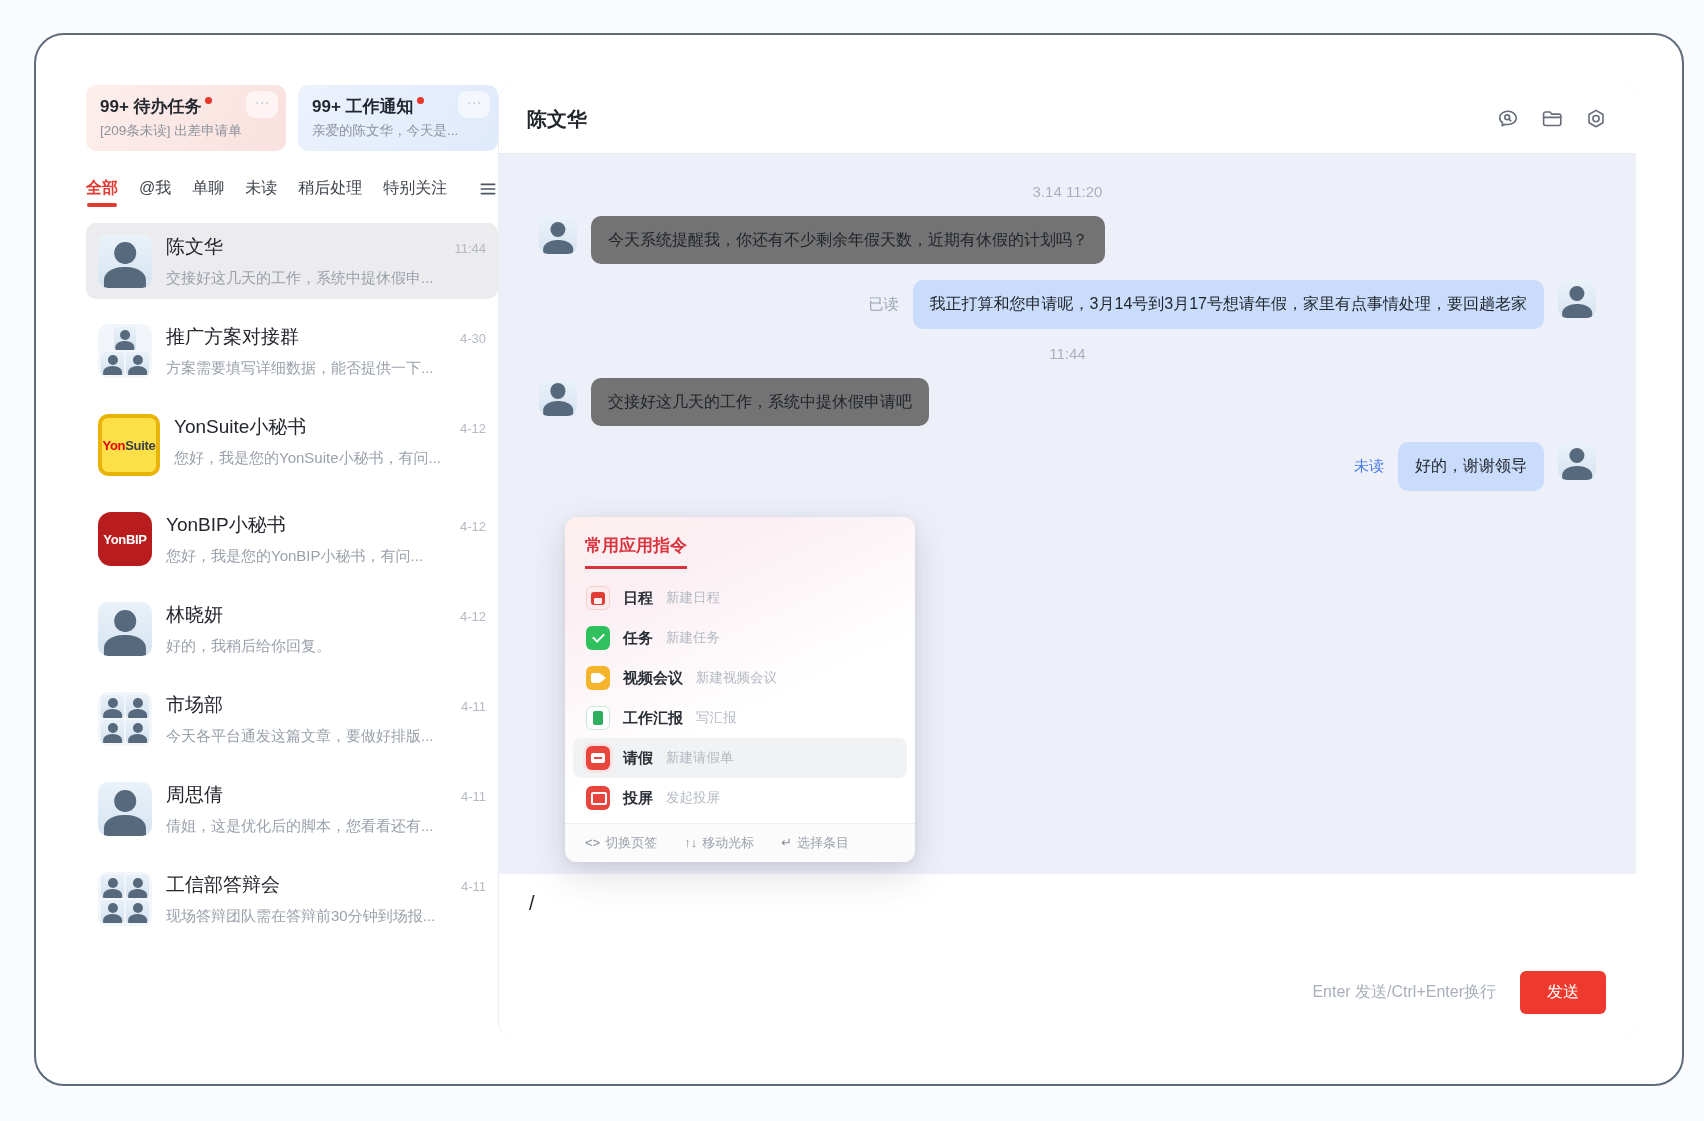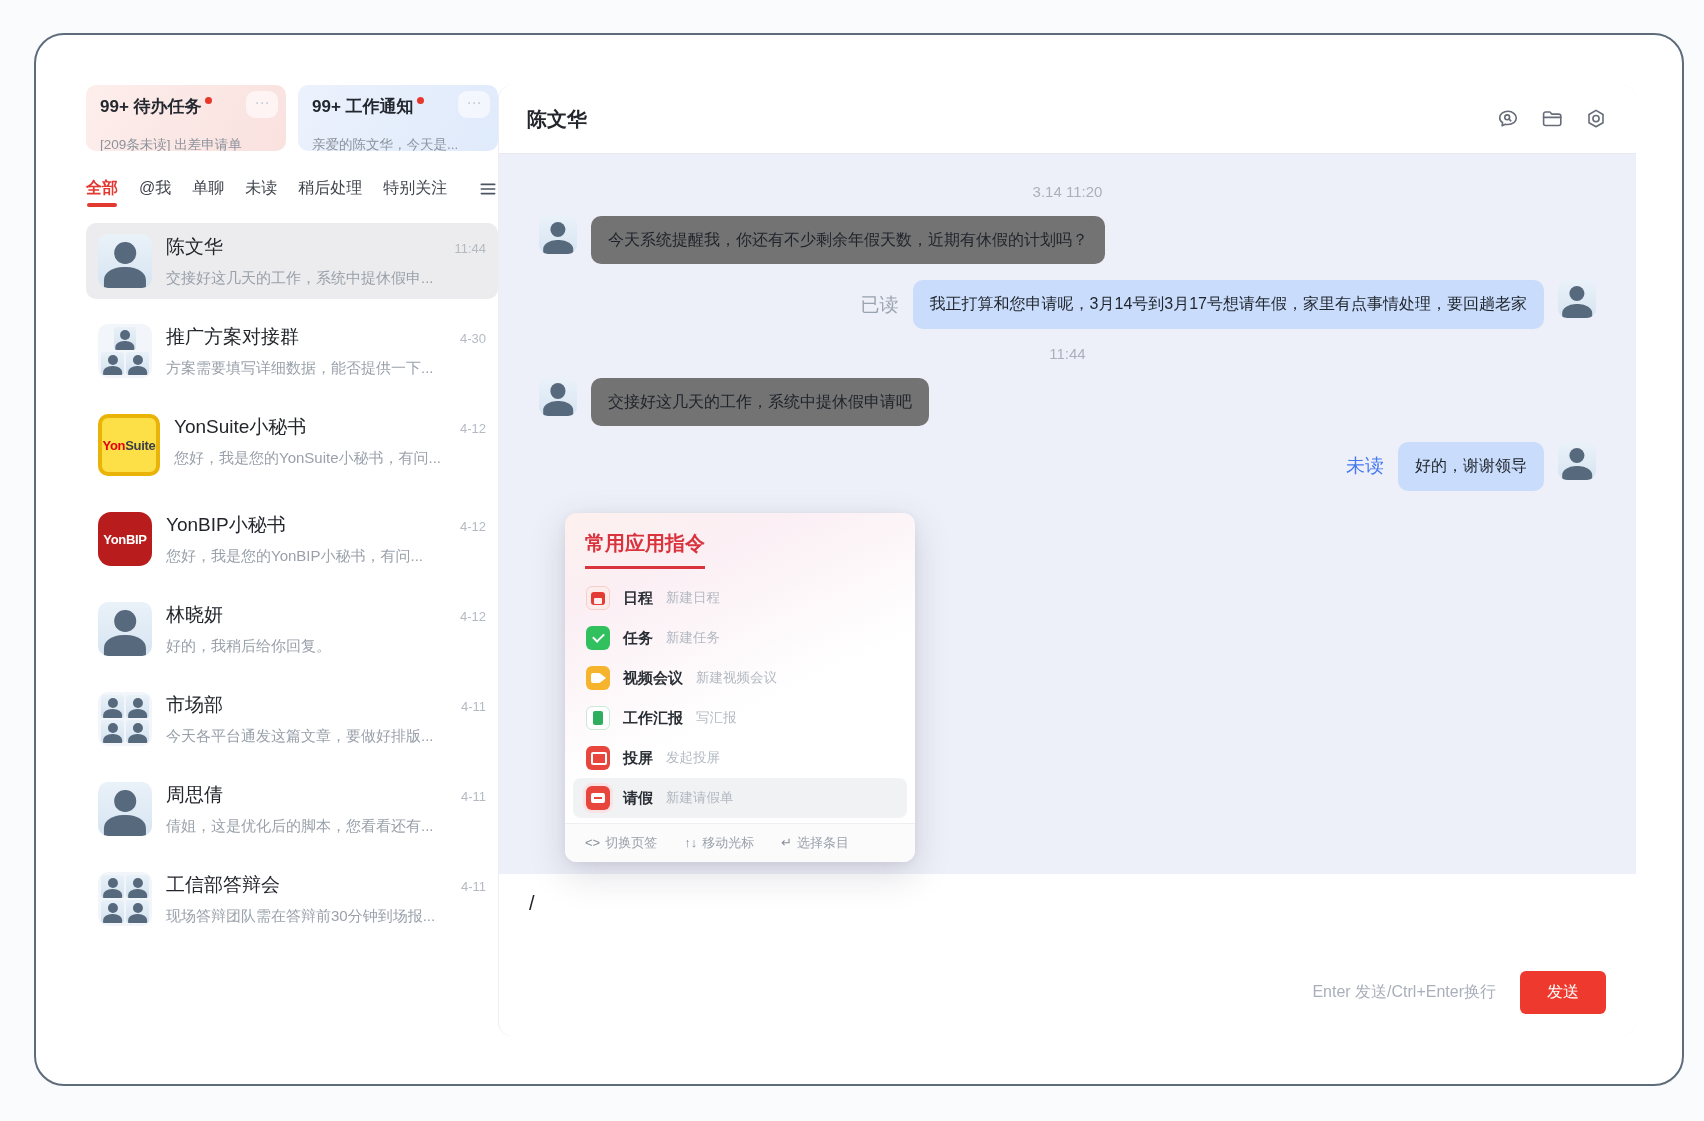--- a/index.html
+++ b/index.html
@@ -8,21 +8,21 @@
   .app{position:absolute;inset:0;padding:50px 46px 48px 50px;display:flex;box-sizing:border-box}
 
   
   .sidebar{width:412px;flex:none;display:flex;flex-direction:column;min-height:0}
   .cards{display:flex;gap:12px}
   .card{flex:1;height:66px;border-radius:10px;padding:10px 14px;box-sizing:border-box;position:relative;overflow:hidden;cursor:pointer}
   .card.tasks{background:linear-gradient(120deg,#fdeeec,#f9e1de)}
   .card.notices{background:linear-gradient(120deg,#ecf2fd,#dfeafb)}
   .card-title{font-size:17px;font-weight:700;color:#23272e;display:flex;align-items:flex-start;gap:3px;position:relative;z-index:1}
   .card-title .dot{width:7px;height:7px;border-radius:50%;background:#e8372c;margin-top:2px;flex:none}
-  .card-sub{margin-top:18px;font-size:13.5px;color:#8d939d;white-space:nowrap;overflow:hidden;position:relative;z-index:1}
+  .card-sub{margin-top:4px;font-size:13.5px;color:#8d939d;white-space:nowrap;overflow:hidden;position:relative;z-index:1}
   .deco{position:absolute;right:8px;top:6px;width:32px;height:27px;border-radius:9px;background:rgba(255,255,255,.6);color:#c3cbd7;font-size:15px;text-align:center;line-height:24px}
   .deco::after{content:"⋯"}
 
   .tabs{display:flex;align-items:center;margin-top:27px}
   .tab-list{display:flex;gap:21px;flex:1}
   .tab{font-size:16px;color:#40454d;padding-bottom:8px;position:relative;cursor:pointer;white-space:nowrap}
   .tab.active{color:#e23a31;font-weight:700}
   .tab.active::after{content:"";position:absolute;left:1px;right:1px;bottom:0;height:4px;border-radius:3px;background:#e23a31}
   .menu-icon{margin-left:auto;color:#4b5563;display:flex;padding-bottom:8px;cursor:pointer}
 
@@ -56,27 +56,27 @@
   .chat-title{font-size:20px;font-weight:700;color:#23262c}
   .chat-actions{margin-left:auto;display:flex;gap:20px;color:#666d79}
   .chat-actions .action{display:flex;cursor:pointer}
   .chat-body{flex:1;padding:14px 40px;overflow:hidden;min-height:0}
   .time-label{text-align:center;color:#abb1bc;font-size:15px;margin:15px 0}
   .msg-row{display:flex;align-items:flex-start;gap:14px;margin:16px 0}
   .msg-row.out{justify-content:flex-end}
   .msg-avatar{width:38px;height:38px;border-radius:9px}
   .bubble{max-width:62%;background:#737373;border-radius:10px;padding:13px 17px;font-size:16px;color:#1f242b;line-height:1.4;box-sizing:border-box}
   .out .bubble{background:#c9dcfb}
-  .msg-status{font-size:19px;color:#9aa3b0;align-self:center;flex:none}
+  .msg-status{font-size:15px;color:#9aa3b0;align-self:center;flex:none}
   .msg-status.unread{color:#4678f0}
 
   
   .cmd-popup{position:absolute;left:66px;bottom:174px;width:350px;border-radius:12px;background:linear-gradient(155deg,#fdf0ee 0%,#fbeff4 20%,#ffffff 55%);box-shadow:0 12px 36px rgba(70,60,90,.18),0 2px 8px rgba(70,60,90,.08);overflow:hidden;z-index:5}
   .popup-title{padding:17px 20px 0}
-  .popup-title span{display:inline-block;font-size:20px;font-weight:700;color:#d9333d;padding-bottom:9px;border-bottom:3px solid #d9333d}
+  .popup-title span{display:inline-block;font-size:17px;font-weight:700;color:#d9333d;padding-bottom:9px;border-bottom:3px solid #d9333d}
   .popup-items{padding:9px 8px 5px}
   .cmd-item{display:flex;align-items:center;gap:13px;padding:8px 13px;border-radius:8px;cursor:pointer}
   .cmd-item.highlighted{background:#f1f2f4}
   .cmd-name{font-size:15px;font-weight:600;color:#2a2f36}
   .cmd-desc{font-size:13.5px;color:#b3b9c2}
   .cmd-icon{width:24px;height:24px;border-radius:6px;position:relative;flex:none;box-sizing:border-box}
   .cmd-icon.calendar{background:#fdecec;border:1px solid #f6cfcd}
   .cmd-icon.calendar::before{content:"";position:absolute;left:4px;right:4px;top:5px;bottom:4px;background:#e23c35;border-radius:3px}
   .cmd-icon.calendar::after{content:"";position:absolute;left:7px;right:7px;top:11px;height:6px;background:#fff;border-radius:1px;opacity:.92}
   .cmd-icon.task{background:#30c05d}
@@ -311,29 +311,29 @@
             <div class="cmd-item">
               <span class="cmd-icon video"></span>
               <span class="cmd-name">视频会议</span>
               <span class="cmd-desc">新建视频会议</span>
             </div>
             <div class="cmd-item">
               <span class="cmd-icon report"></span>
               <span class="cmd-name">工作汇报</span>
               <span class="cmd-desc">写汇报</span>
             </div>
-            <div class="cmd-item">
-              <span class="cmd-icon cast"></span>
-              <span class="cmd-name">投屏</span>
-              <span class="cmd-desc">发起投屏</span>
-            </div>
             <div class="cmd-item highlighted">
               <span class="cmd-icon leave"></span>
               <span class="cmd-name">请假</span>
               <span class="cmd-desc">新建请假单</span>
+            </div>
+            <div class="cmd-item">
+              <span class="cmd-icon cast"></span>
+              <span class="cmd-name">投屏</span>
+              <span class="cmd-desc">发起投屏</span>
             </div>
           </div>
         <div class="popup-footer">
             <span class="hint"><span class="key">&lt;&gt;</span><span>切换页签</span></span>
             <span class="hint"><span class="key">↑↓</span><span>移动光标</span></span>
             <span class="hint"><span class="key">↵</span><span>选择条目</span></span>
           </div>
       </div>
 
       <footer class="composer">

